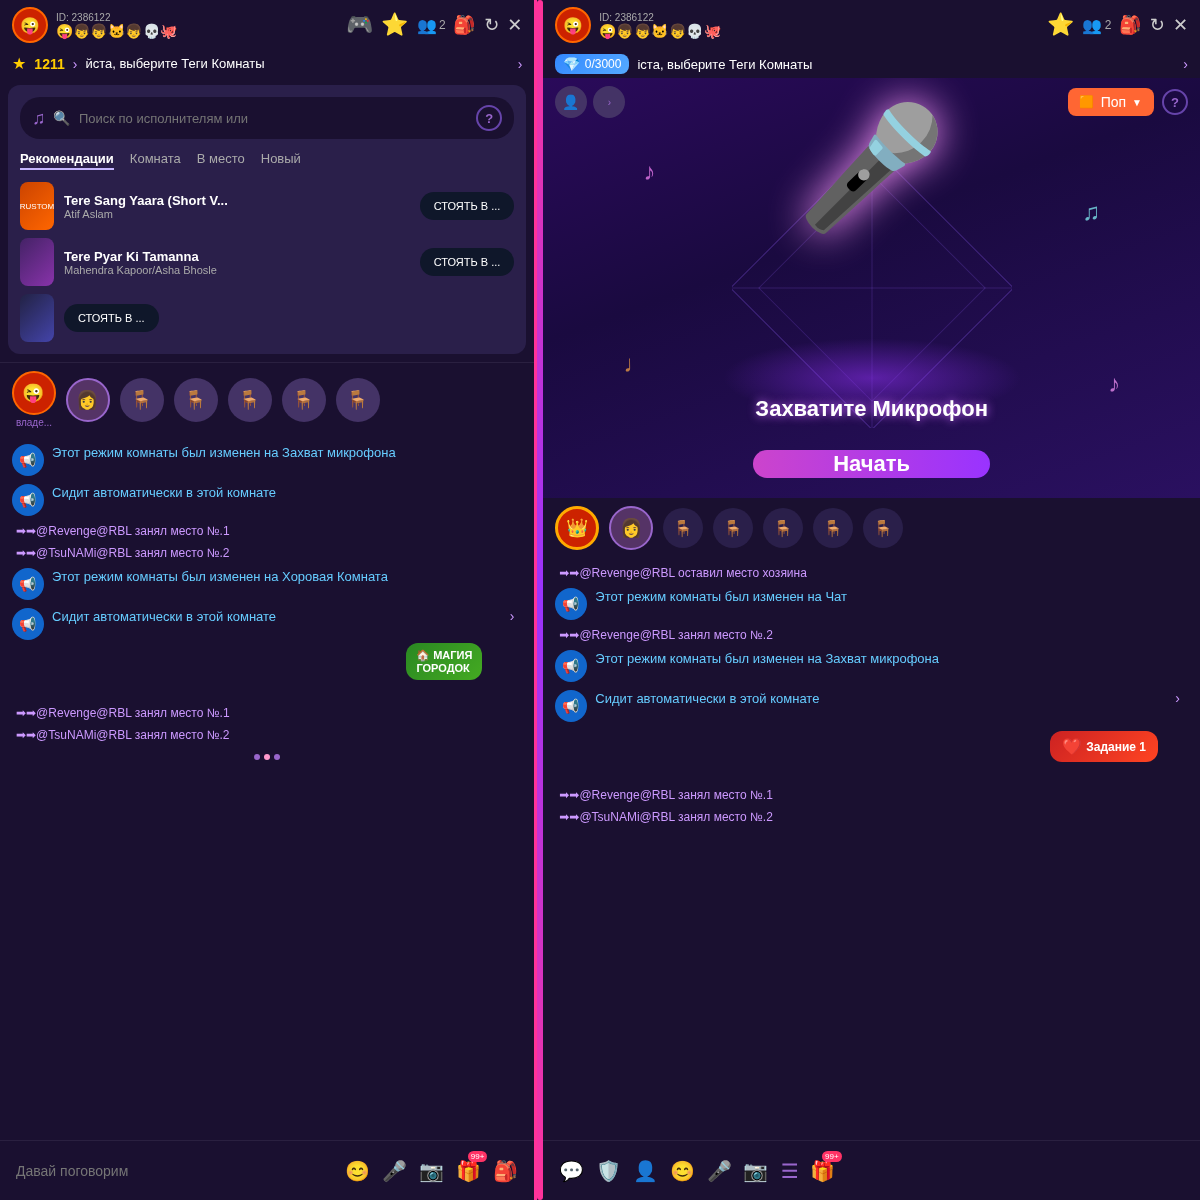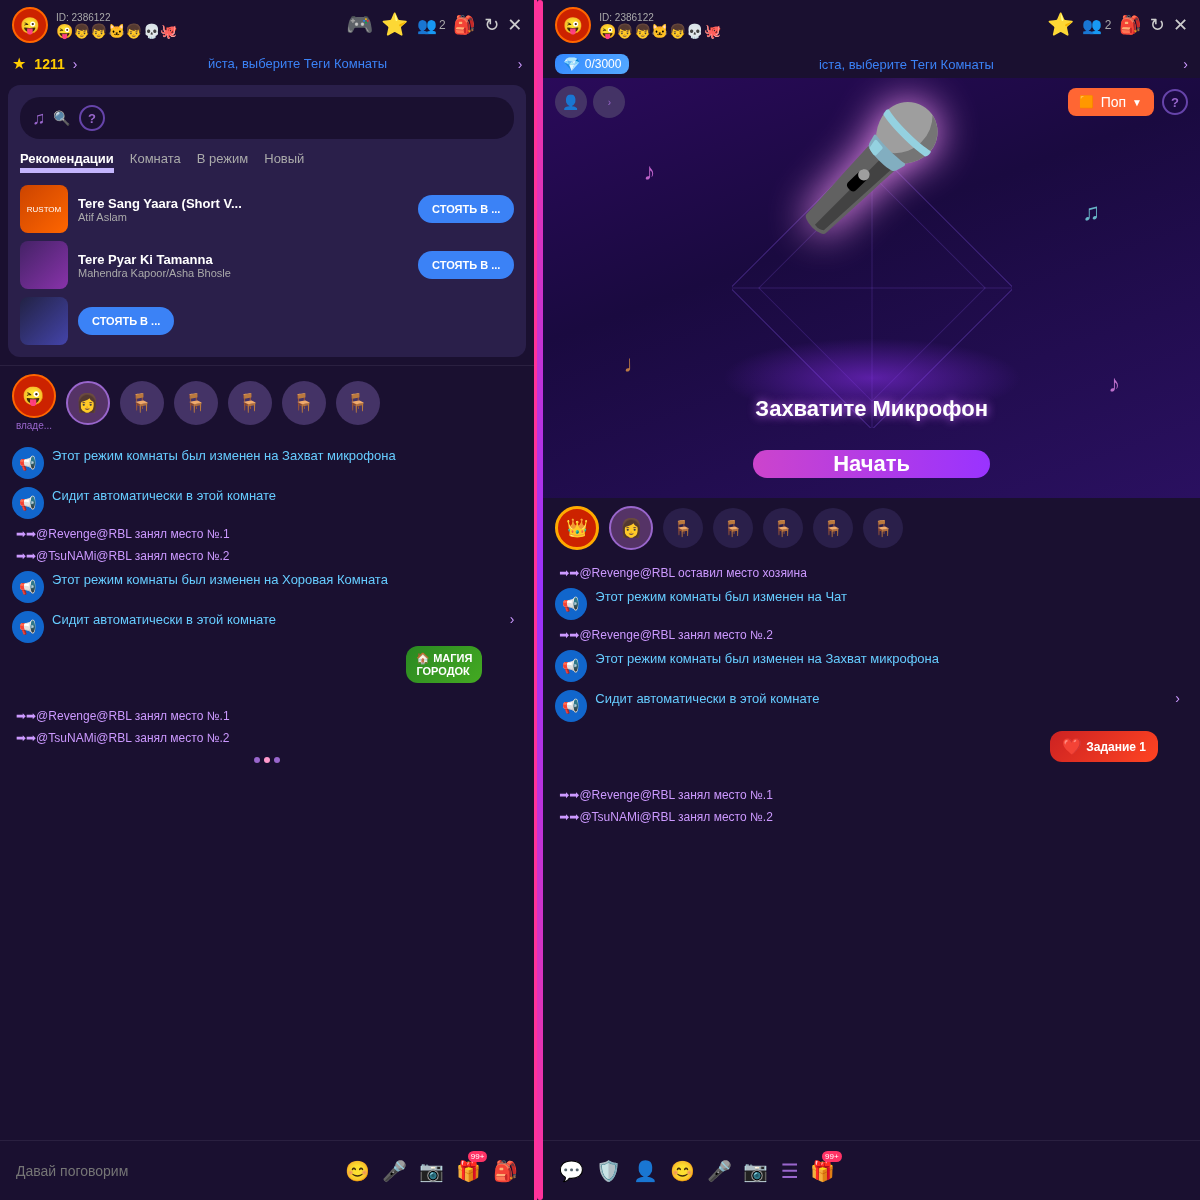--- a/index.html
+++ b/index.html
@@ -84,24 +84,24 @@
       gap: 8px;
     }
 
     .star-count {
       color: #ffcc00;
       font-size: 14px;
       font-weight: bold;
     }
 
     .room-tag {
-      color: #3b82f6;
+      color: #ffffff;
       font-size: 13px;
       flex: 1;
-      text-align: center;
+      text-align: left;
     }
 
     .chevron-right {
       color: #cc99ff;
       font-size: 14px;
     }
 
     
     .search-section {
       background: #2a1f4a;
@@ -159,38 +159,38 @@
     .tab {
       color: #aaa;
       font-size: 13px;
       cursor: pointer;
       padding-bottom: 2px;
     }
 
     .tab.active {
       color: white;
       font-weight: bold;
-      border-bottom: 5px solid #c4b5fd;
+      border-bottom: 2px solid #c4b5fd;
     }
 
     
     .song-list {
       display: flex;
       flex-direction: column;
       gap: 8px;
     }
 
     .song-item {
       display: flex;
       align-items: center;
       gap: 10px;
     }
 
     .song-thumb {
-      width: 48px;
+      width: 34px;
       height: 48px;
       border-radius: 8px;
       background: #443366;
       flex-shrink: 0;
       display: flex;
       align-items: center;
       justify-content: center;
       font-size: 10px;
       color: #aaa;
       overflow: hidden;
@@ -205,27 +205,27 @@
       font-size: 13px;
       font-weight: bold;
     }
 
     .song-artist {
       color: #aaa;
       font-size: 11px;
     }
 
     .queue-btn {
-      background: #3b82f6;
+      background: #0f172a;
       color: white;
       border: none;
       border-radius: 16px;
       padding: 8px 14px;
       font-size: 11px;
-      font-weight: bold;
+      font-weight: normal;
       cursor: pointer;
       white-space: nowrap;
     }
 
     
     .seat-row {
       display: flex;
       align-items: center;
       padding: 8px 12px;
       gap: 10px;
@@ -522,29 +522,30 @@
     <span class="star-count">1211</span>
     <span style="color:#cc99ff;font-size:14px;">›</span>
     <span class="room-tag">йста, выберите Теги Комнаты</span>
     <span class="chevron-right">›</span>
   </div>
 
   <div class="search-section">
     <div class="search-bar">
       <span style="font-size:18px;color:#9966cc;">♫</span>
       <span class="search-icon">🔍</span>
+      <input type="text" class="chat-input" placeholder="Поиск по исполнителям или" style="">
       <div class="help-icon">
         <span>?</span>
       </div>
     </div>
 
     <div class="tabs-row">
       <span class="tab active">Рекомендации</span>
       <span class="tab">Комната</span>
-      <span class="tab">В режим</span>
+      <span class="tab">В место</span>
       <span class="tab">Новый</span>
     </div>
 
     <div class="song-list">
       <div class="song-item">
         <div class="song-thumb thumb-1">
           <span style="color:white;font-size:8px;text-align:center;">RUSTOM</span>
         </div>
         <div class="song-info">
           <div class="song-title">Tere Sang Yaara  (Short V...</div>

